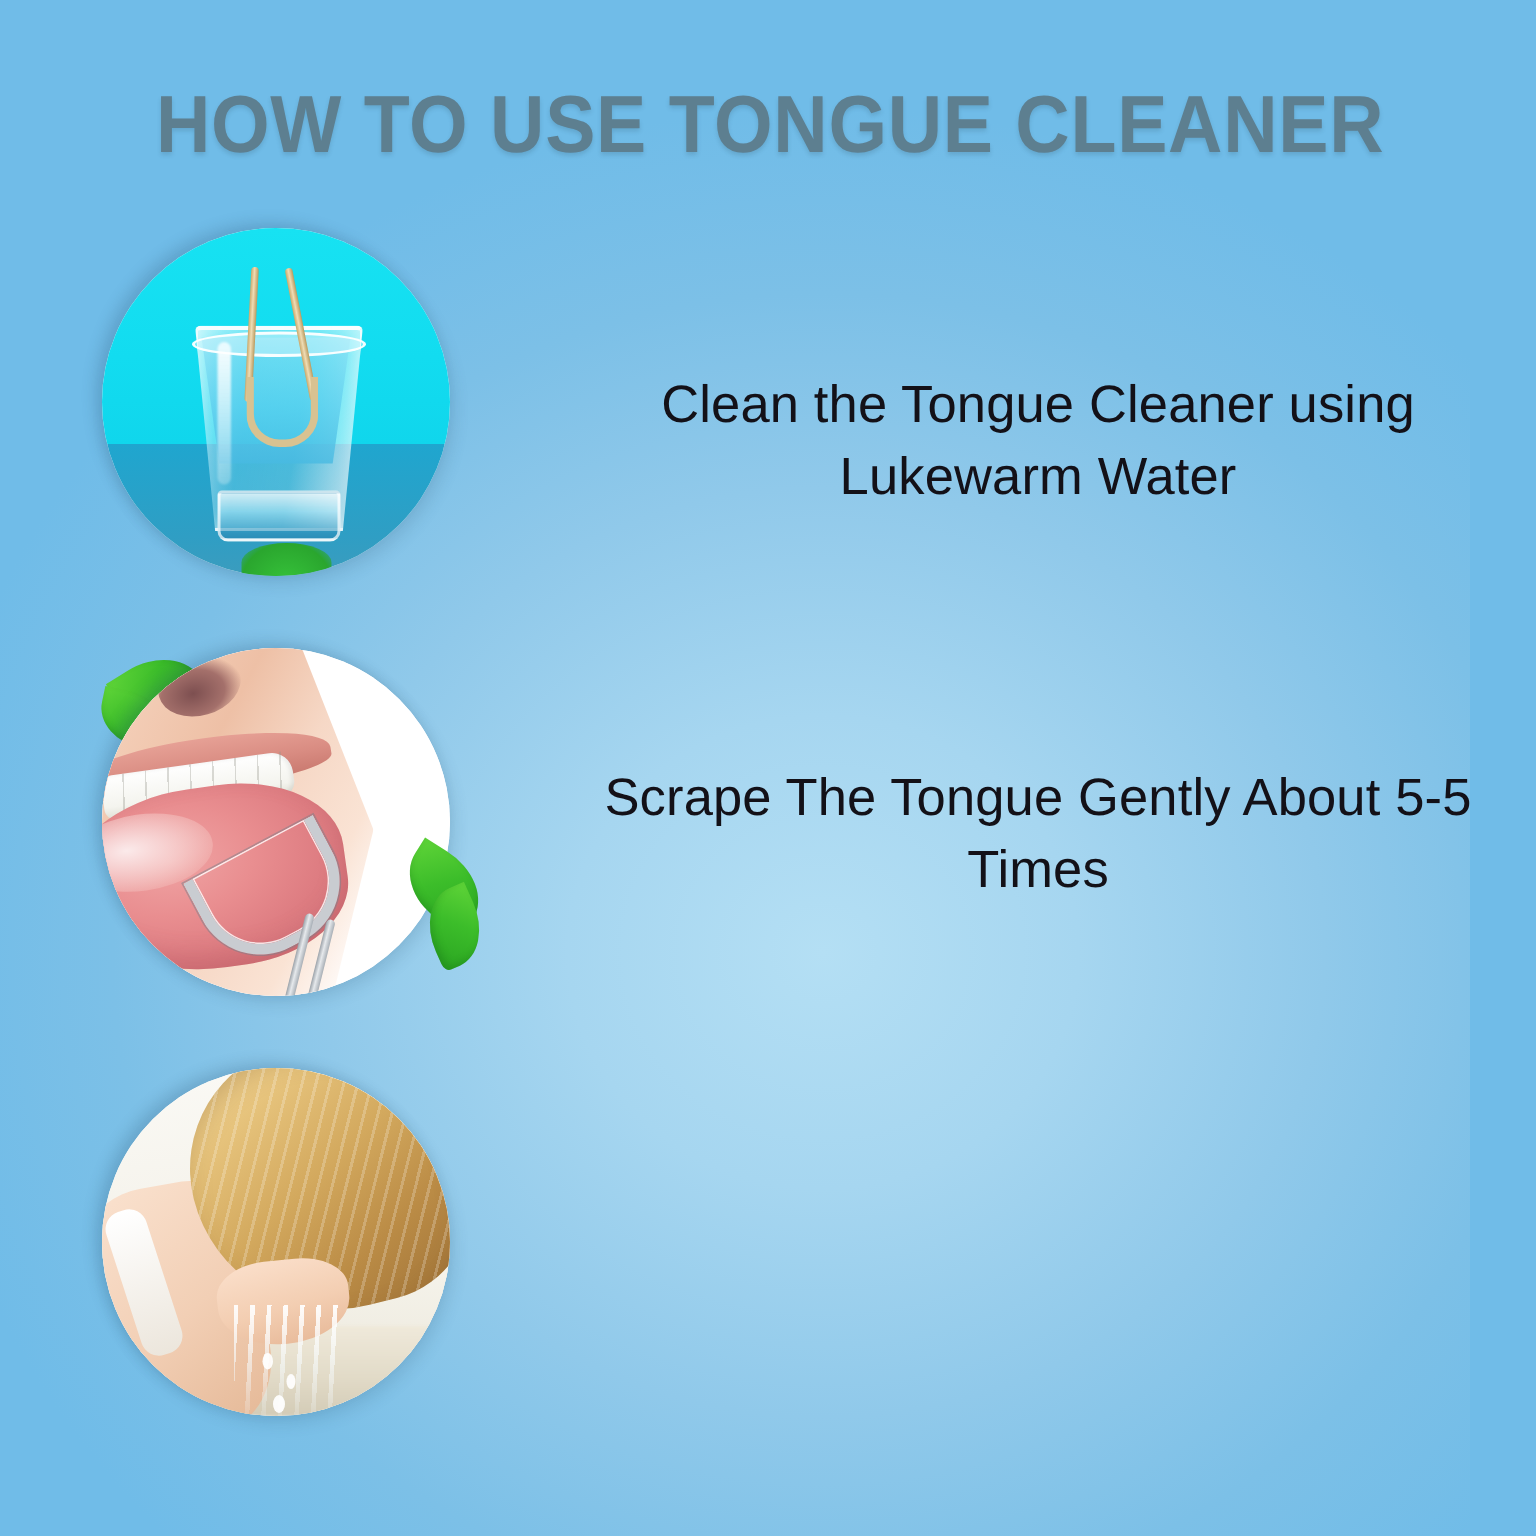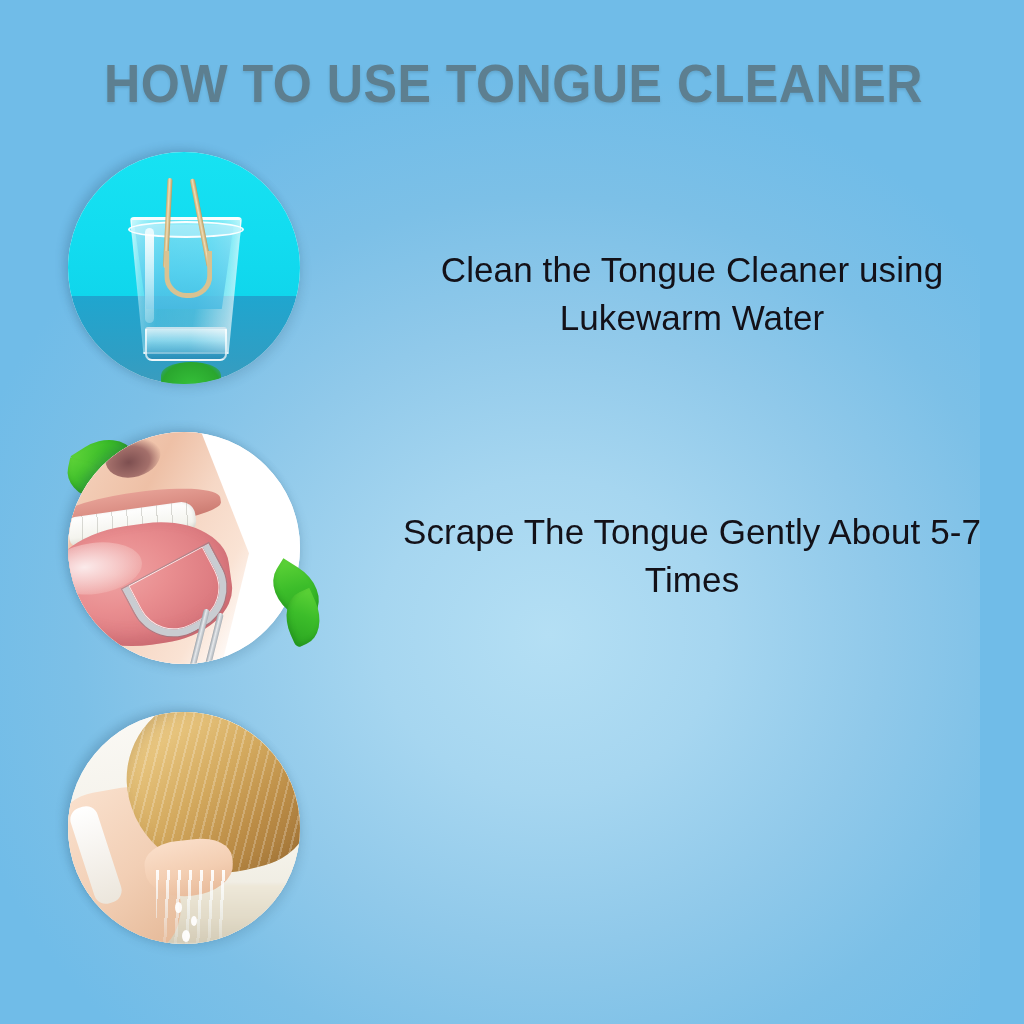--- a/index.html
+++ b/index.html
@@ -407,21 +407,21 @@
           <div class="bow"></div>
           <div class="handle-a"></div>
           <div class="handle-b"></div>
         </div>
       </div>
 
       <div class="leaf leaf-c"></div>
       <div class="leaf leaf-d"></div>
     </div>
 
-    <div class="caption cap-2">Scrape The Tongue Gently About 5-7 Times</div>
+    <div class="caption cap-2">Scrape The Tongue Gently About 5-5 Times</div>
   </div>
 
   <div class="step step-3">
 
     <div class="circle-wrap">
       <div class="circle">
         <div class="c3"></div>
         <div class="c3-wallR"></div>
         <div class="c3-plant"></div>
         <div class="c3-counter"></div>

